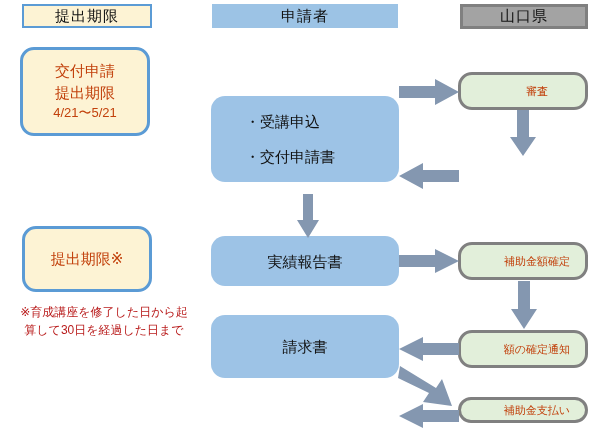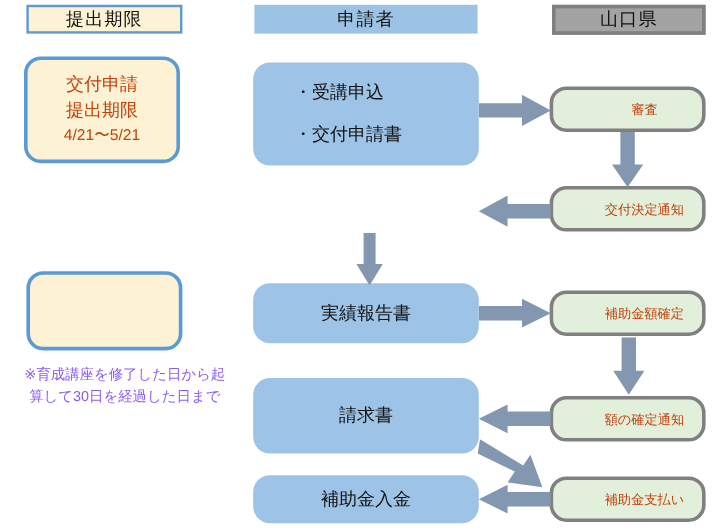--- a/index.html
+++ b/index.html
@@ -34,31 +34,31 @@
   
   .card-deadline{
     background:#FDF3D4;border:3px solid #5B9BD5;border-radius:14px;
     display:flex;flex-direction:column;align-items:center;justify-content:center;
     font-size:15px;line-height:1.45;color:#c2410c;text-align:center;
   }
   .card-deadline .small{font-size:13px;letter-spacing:0px;}
 
   
   .note{
-    font-size:12px;line-height:1.5;color:#8b5cf6;text-align:center;
+    font-size:12px;line-height:1.5;color:#b91c1c;text-align:center;
     white-space:pre-line;
   }
 
   
   .box-blue{
     background:#9DC3E6;border-radius:14px;
     display:flex;flex-direction:column;align-items:center;justify-content:center;
     font-size:15px;color:#111;line-height:1.4;
   }
-  .box-blue.bullets{align-items:flex-start;padding-left:34px;gap:14px;}
+  .box-blue.bullets{align-items:flex-start;padding-left:34px;gap:14px;margin-top:44px;}
   .box-blue .bullet{font-size:15px;}
 
   
   .box-green{
     background:#E2EFDA;border:3px solid #808080;border-radius:14px;
     display:flex;align-items:center;justify-content:center;
     font-size:11px;color:#c2410c;padding-left:28px;
   }
 
   
@@ -77,46 +77,45 @@
 
   <div class="abs hdr hdr-pref" style="left:460px;top:4px;width:128px;height:25px;">山口県</div>
 
   <div class="abs card-deadline" style="left:20px;top:47px;width:130px;height:89px;">
     <span>交付申請</span>
     <span>提出期限</span>
     <span class="small">4/21〜5/21</span>
   </div>
 
   <div class="abs card-deadline" style="left:22px;top:226px;width:130px;height:66px;">
+    <span>提出期限※</span>
   </div>
 
   <div class="abs note" style="left:6px;top:303px;width:196px;">※育成講座を修了した日から起
 算して30日を経過した日まで</div>
 
   <div class="abs box-blue bullets" style="left:211px;top:52px;width:188px;height:86px;">
     <span class="bullet">・受講申込</span>
     <span class="bullet">・交付申請書</span>
   </div>
 
 
   <div class="abs box-blue" style="left:211px;top:236px;width:188px;height:50px;border-radius:14px;">実績報告書</div>
 
   <div class="abs box-blue" style="left:211px;top:315px;width:188px;height:63px;">請求書</div>
 
-  <div class="abs box-blue" style="left:211px;top:396px;width:188px;height:40px;">補助金入金</div>
 
   <div class="abs box-green" style="left:458px;top:72px;width:130px;height:38px;">審査</div>
 
-  <div class="abs box-green" style="left:458px;top:155px;width:130px;height:38px;">交付決定通知</div>
 
   <div class="abs box-green" style="left:458px;top:242px;width:130px;height:38px;">補助金額確定</div>
 
   <div class="abs box-green" style="left:458px;top:330px;width:130px;height:38px;text-align:right;">額の確定通知</div>
 
-  <div class="abs box-green" style="left:458px;top:397px;width:130px;height:38px;">補助金支払い</div>
+  <div class="abs box-green" style="left:458px;top:397px;width:130px;height:26px;">補助金支払い</div>
 
   <div class="abs arrow" style="left:399px;top:79px;width:60px;height:26px;">
     <svg width="60" height="26" viewBox="0 0 60 26">
       <polygon class="ar-fill" points="0,7 36,7 36,0 60,13 36,26 36,19 0,19"></polygon>
     </svg>
   </div>
 
   <div class="abs arrow" style="left:510px;top:110px;width:26px;height:46px;">
     <svg width="26" height="46" viewBox="0 0 26 46">
       <polygon class="ar-fill" points="7,0 19,0 19,27 26,27 13,46 0,27 7,27"></polygon>

